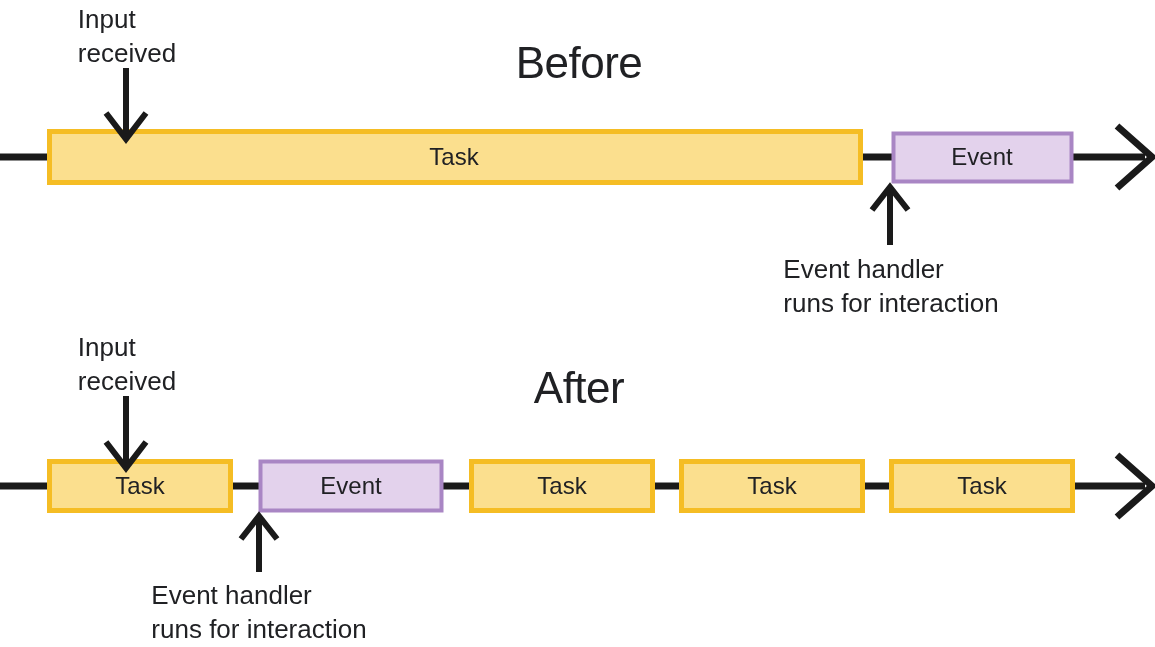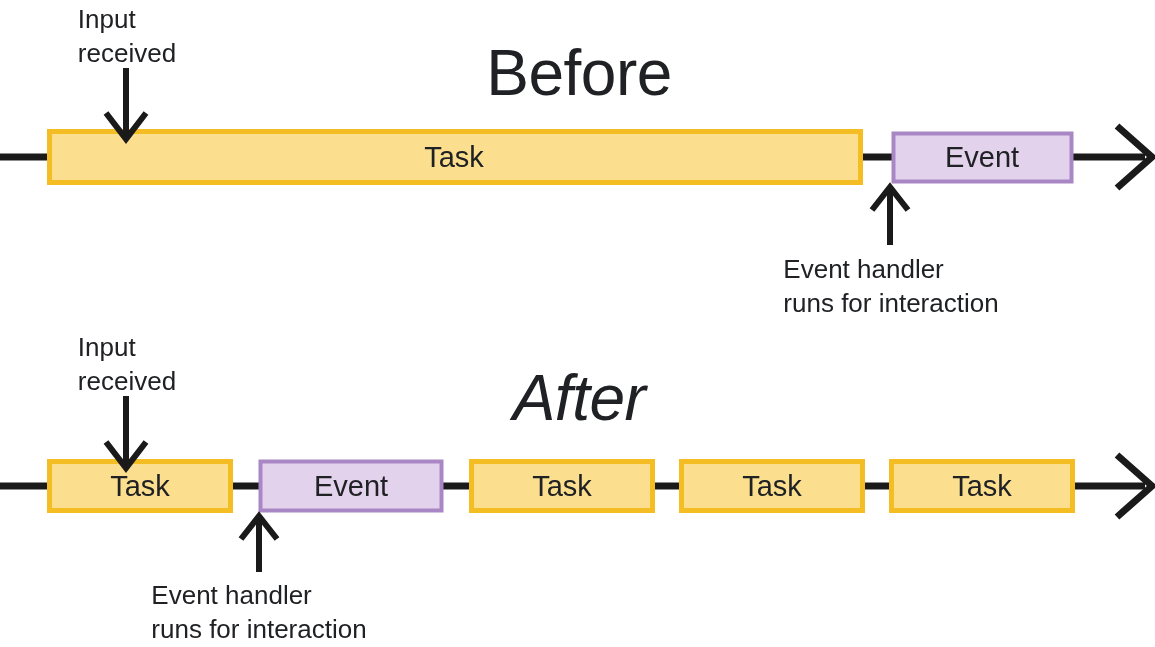--- a/index.html
+++ b/index.html
@@ -22,32 +22,32 @@
   }
   #vector-layer {
     position: absolute;
     left: 0;
     top: 0;
     width: 1155px;
     height: 647px;
   }
   .section-title {
     position: absolute;
-    font-size: 64px;
+    font-size: 44px;
     font-weight: 400;
     line-height: 1;
     color: #202124;
     letter-spacing: -0.5px;
     white-space: nowrap;
     text-align: center;
     transform: translateX(-50%);
   }
   .box-label {
     position: absolute;
-    font-size: 29px;
+    font-size: 24px;
     font-weight: 400;
     line-height: 1;
     color: #202124;
     white-space: nowrap;
     text-align: left;
     transform: translate(-50%, -50%);
     pointer-events: none;
   }
   .annotation {
     position: absolute;
@@ -130,21 +130,21 @@
   <div class="annotation" style="left:891px; top:252px;">Event handler
 runs for interaction</div>
 
   <div class="box-label" style="left:454px; top:157px;">Task</div>
 
   <div class="box-label" style="left:982px; top:157px;">Event</div>
 
   <div class="hit" style="left:47px; top:129px; width:816px; height:56px;"></div>
   <div class="hit" style="left:891px; top:131px; width:183px; height:53px;"></div>
 
-  <div class="section-title" style="left:579px; top:366px;font-style:italic;">After</div>
+  <div class="section-title" style="left:579px; top:366px;">After</div>
 
   <div class="annotation" style="left:127px; top:330px;">Input
 received</div>
 
   <div class="annotation" style="left:259px; top:578px;">Event handler
 runs for interaction</div>
 
   <div class="box-label" style="left:140px; top:486px;">Task</div>
   <div class="box-label" style="left:351px; top:486px;">Event</div>
   <div class="box-label" style="left:562px; top:486px;">Task</div>

